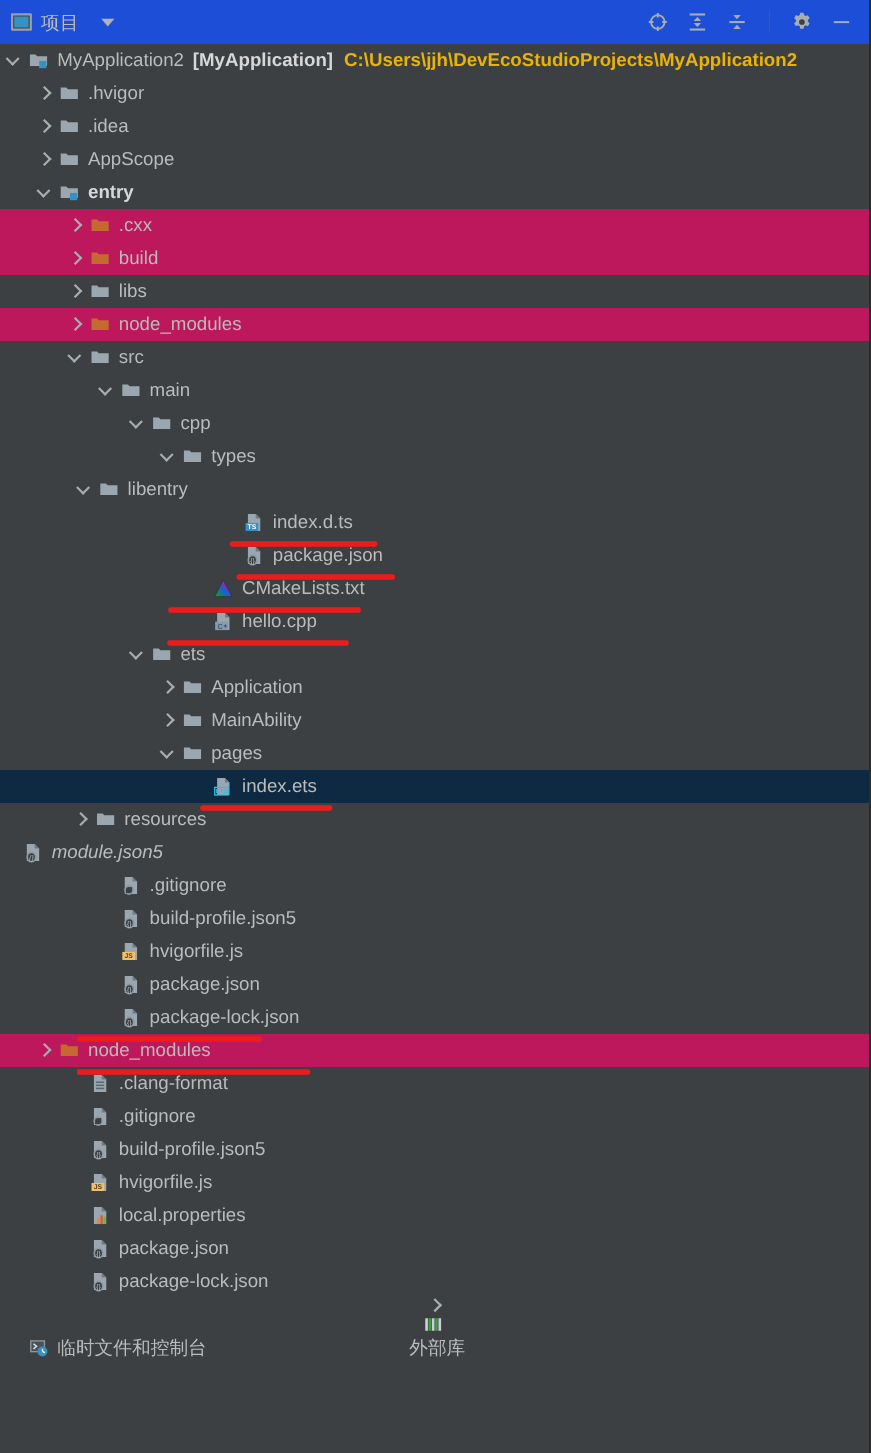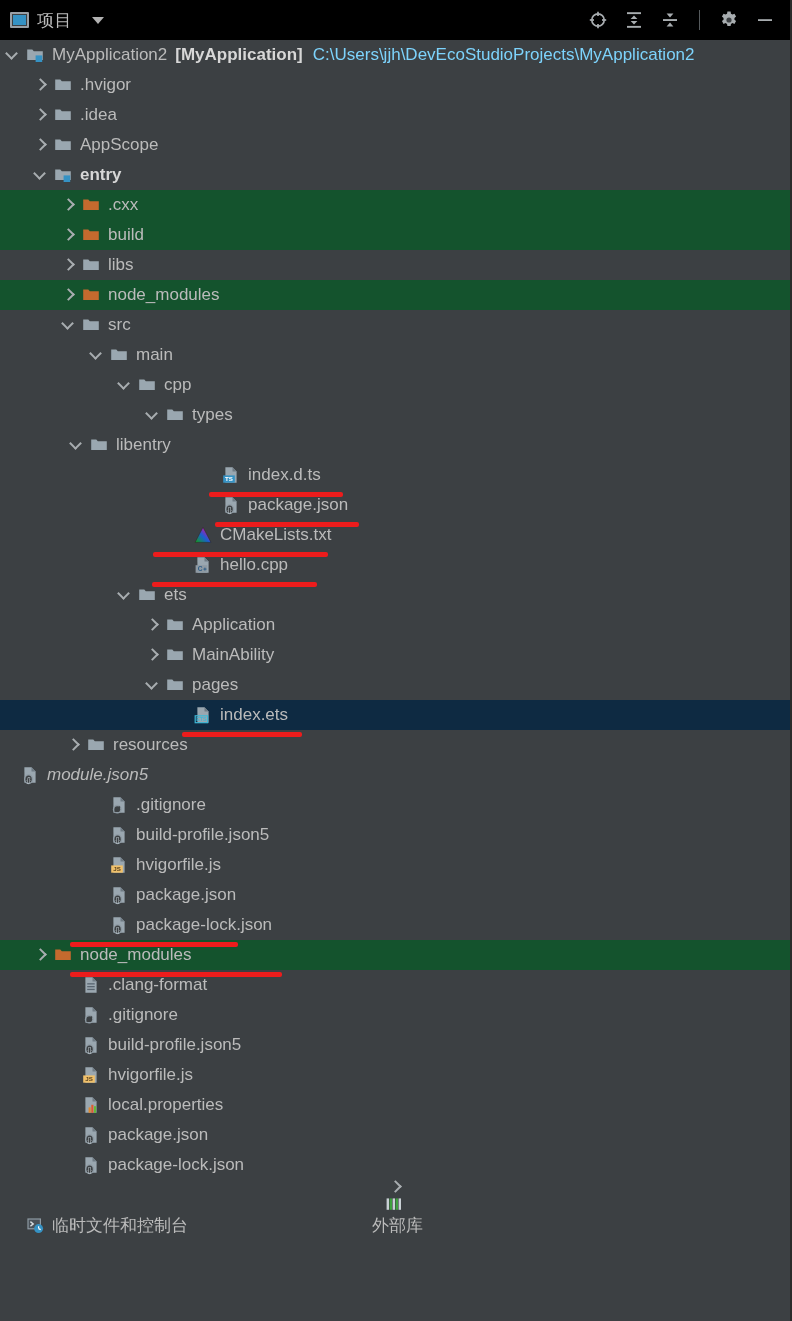--- a/index.html
+++ b/index.html
@@ -20,21 +20,21 @@
     box-sizing: border-box;
     border-right: 2px solid #2b2b2b;
   }
 
   
   .toolbar {
     position: relative;
     height: 40px;
     display: flex;
     align-items: center;
-    background: #000000;
+    background: #1d4ed8;
     padding: 0 10px 0 10px;
   }
   .tool-left { display: flex; align-items: center; gap: 8px; }
   .panel-icon {
     width: 19px; height: 16px;
     border: 2px solid #9aa0a6;
     border-radius: 1px;
     box-sizing: border-box;
     background: #3c4043;
     position: relative;
@@ -80,21 +80,21 @@
   }
   .row {
     position: relative;
     height: 30px;
     display: flex;
     align-items: center;
     white-space: nowrap;
     font-size: 17px;
     color: #bbbbbb;
   }
-  .row.excluded { background: #14532d; }
+  .row.excluded { background: #be185d; }
   .row.selected { background: #0e2a42; }
 
   .arrow {
     width: 14px; height: 14px;
     position: relative;
     flex: 0 0 14px;
     margin-right: 6px;
   }
   .arrow.right::before {
     content: "";
@@ -118,22 +118,23 @@
 
   .icon {
     width: 20px; height: 20px;
     flex: 0 0 20px;
     margin-right: 7px;
     position: relative;
   }
   .label { color: #bbbbbb; }
   .label.bold { font-weight: bold; color: #d7d7d7; }
   .proj-path {
-    color: #7dd3fc;
+    color: #eab308;
     margin-left: 10px;
+    font-weight: bold;
   }
   .mod-name { font-weight: bold; color: #d7d7d7; margin-left: 8px; }
 
   
   .ann {
     position: absolute;
     height: 5px;
     background: #ed1c1c;
     border-radius: 2px;
     z-index: 5;

